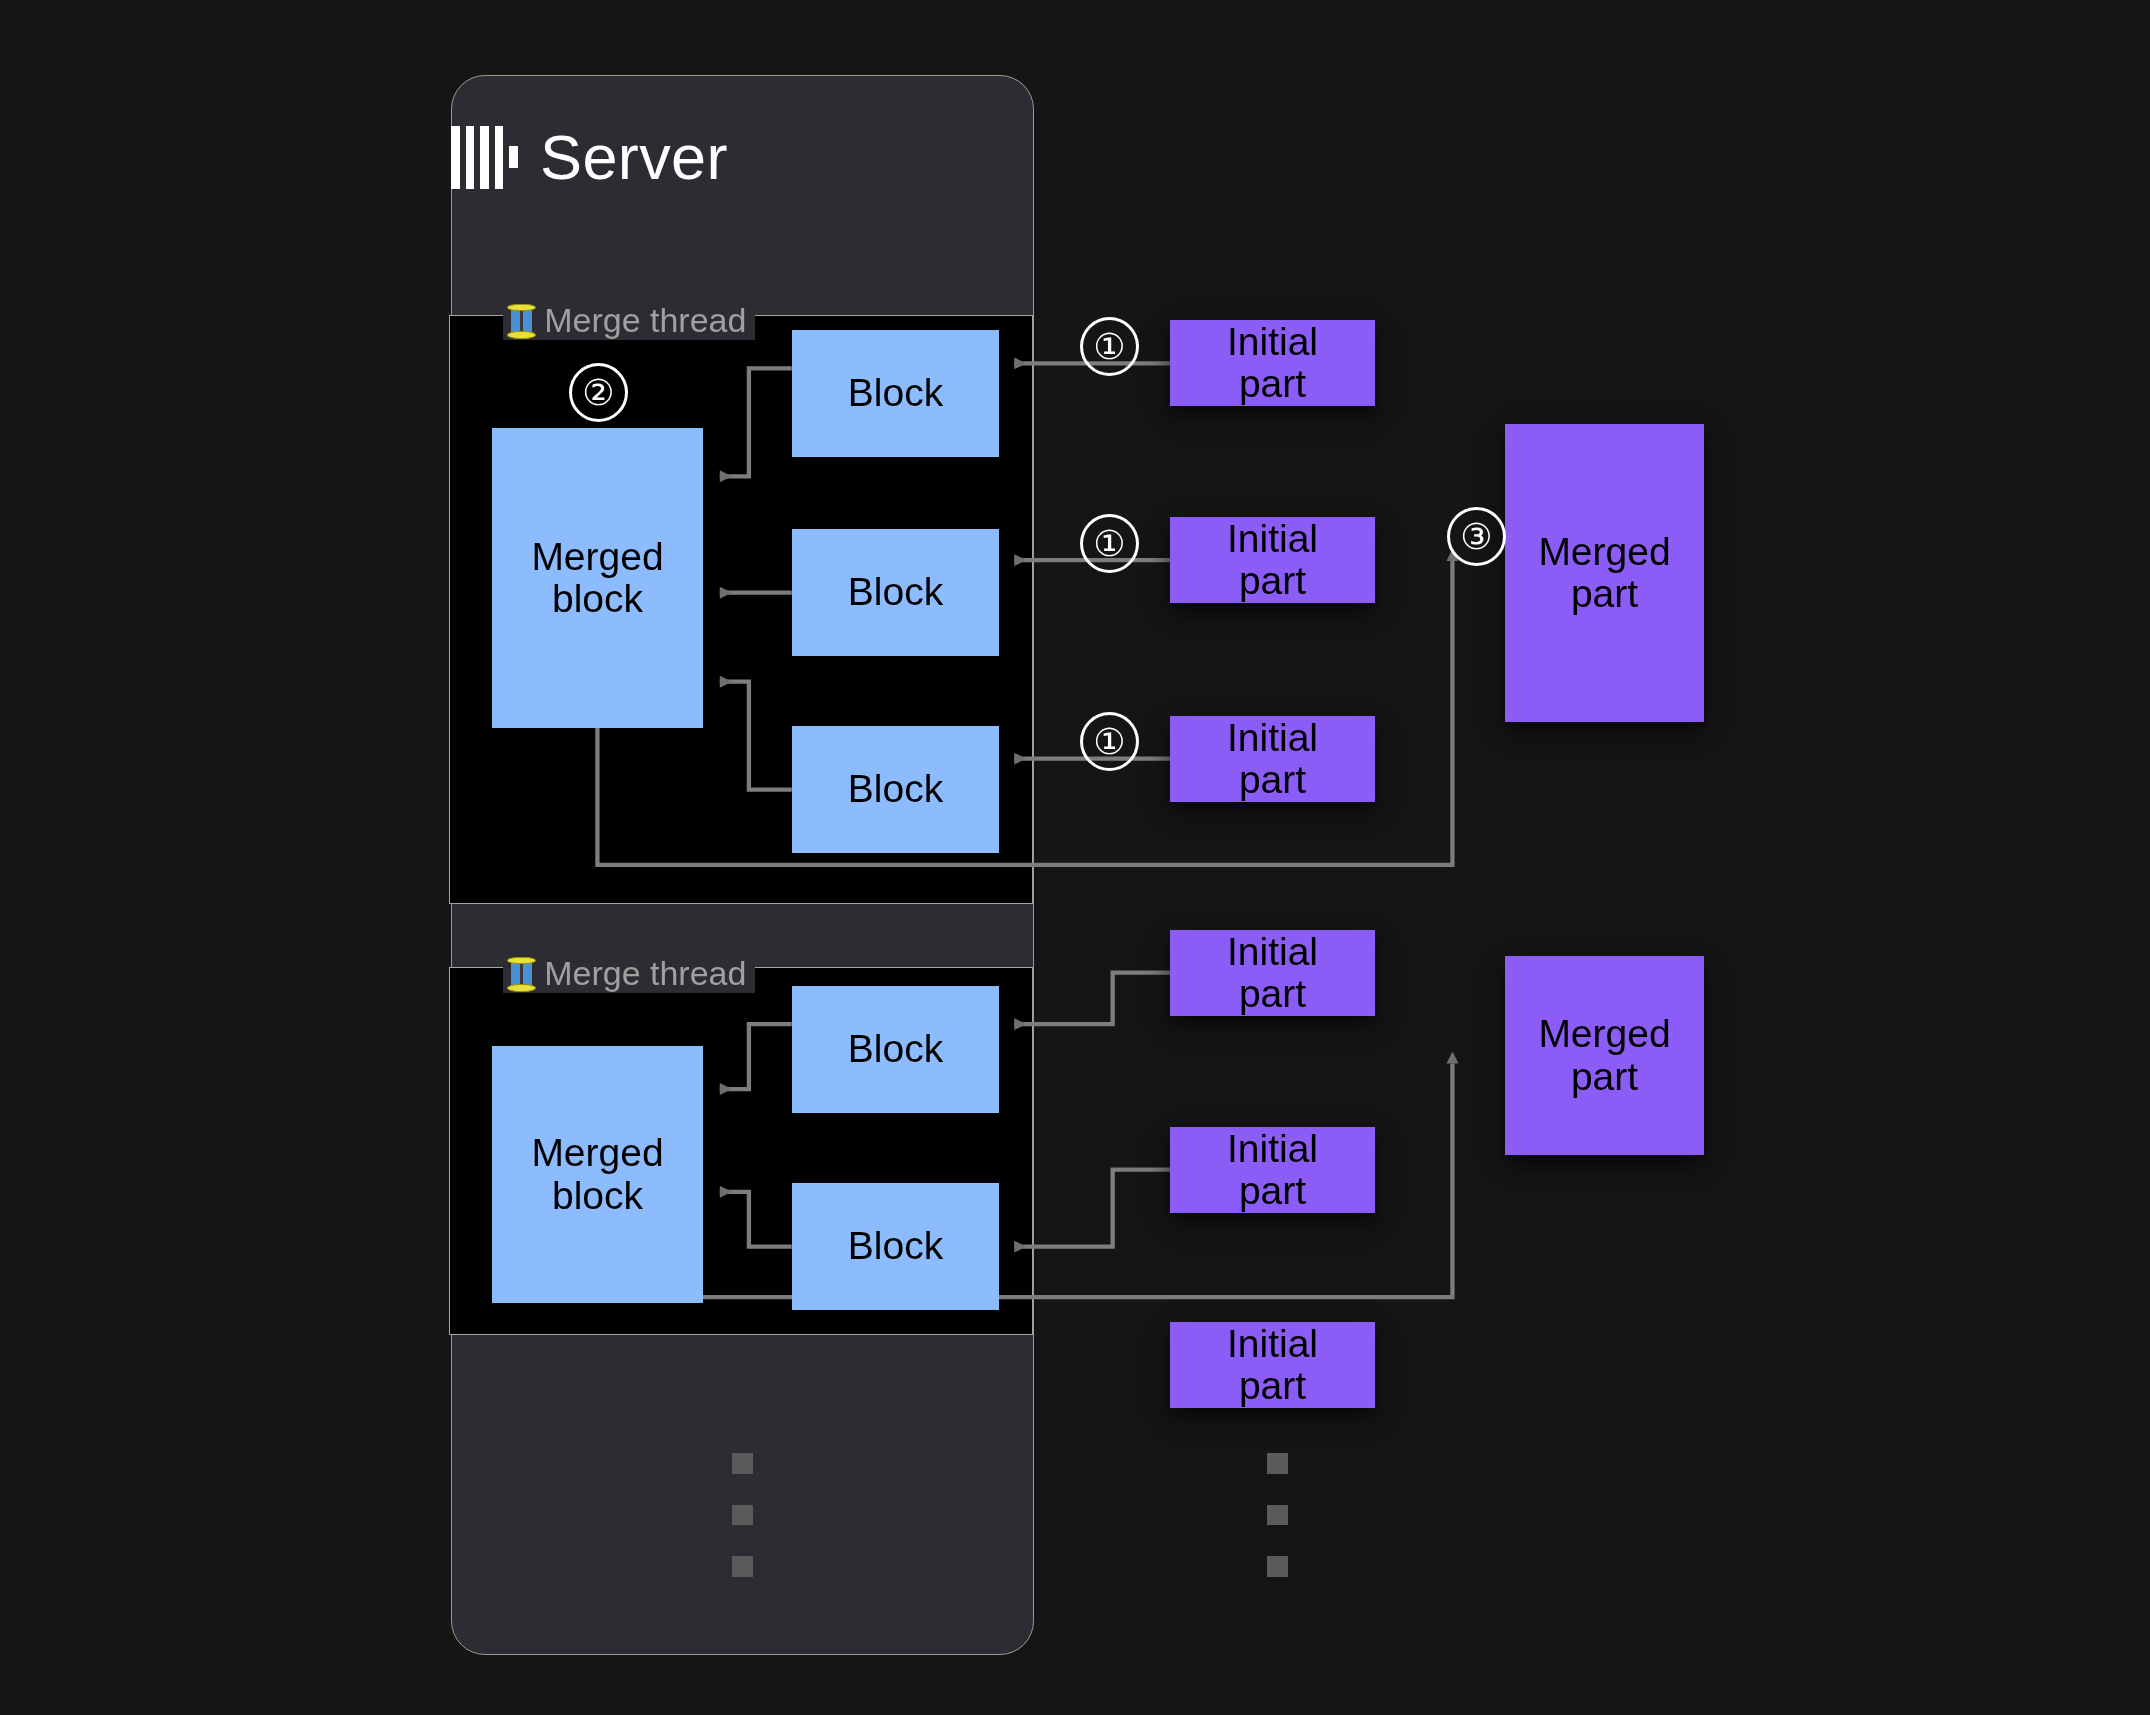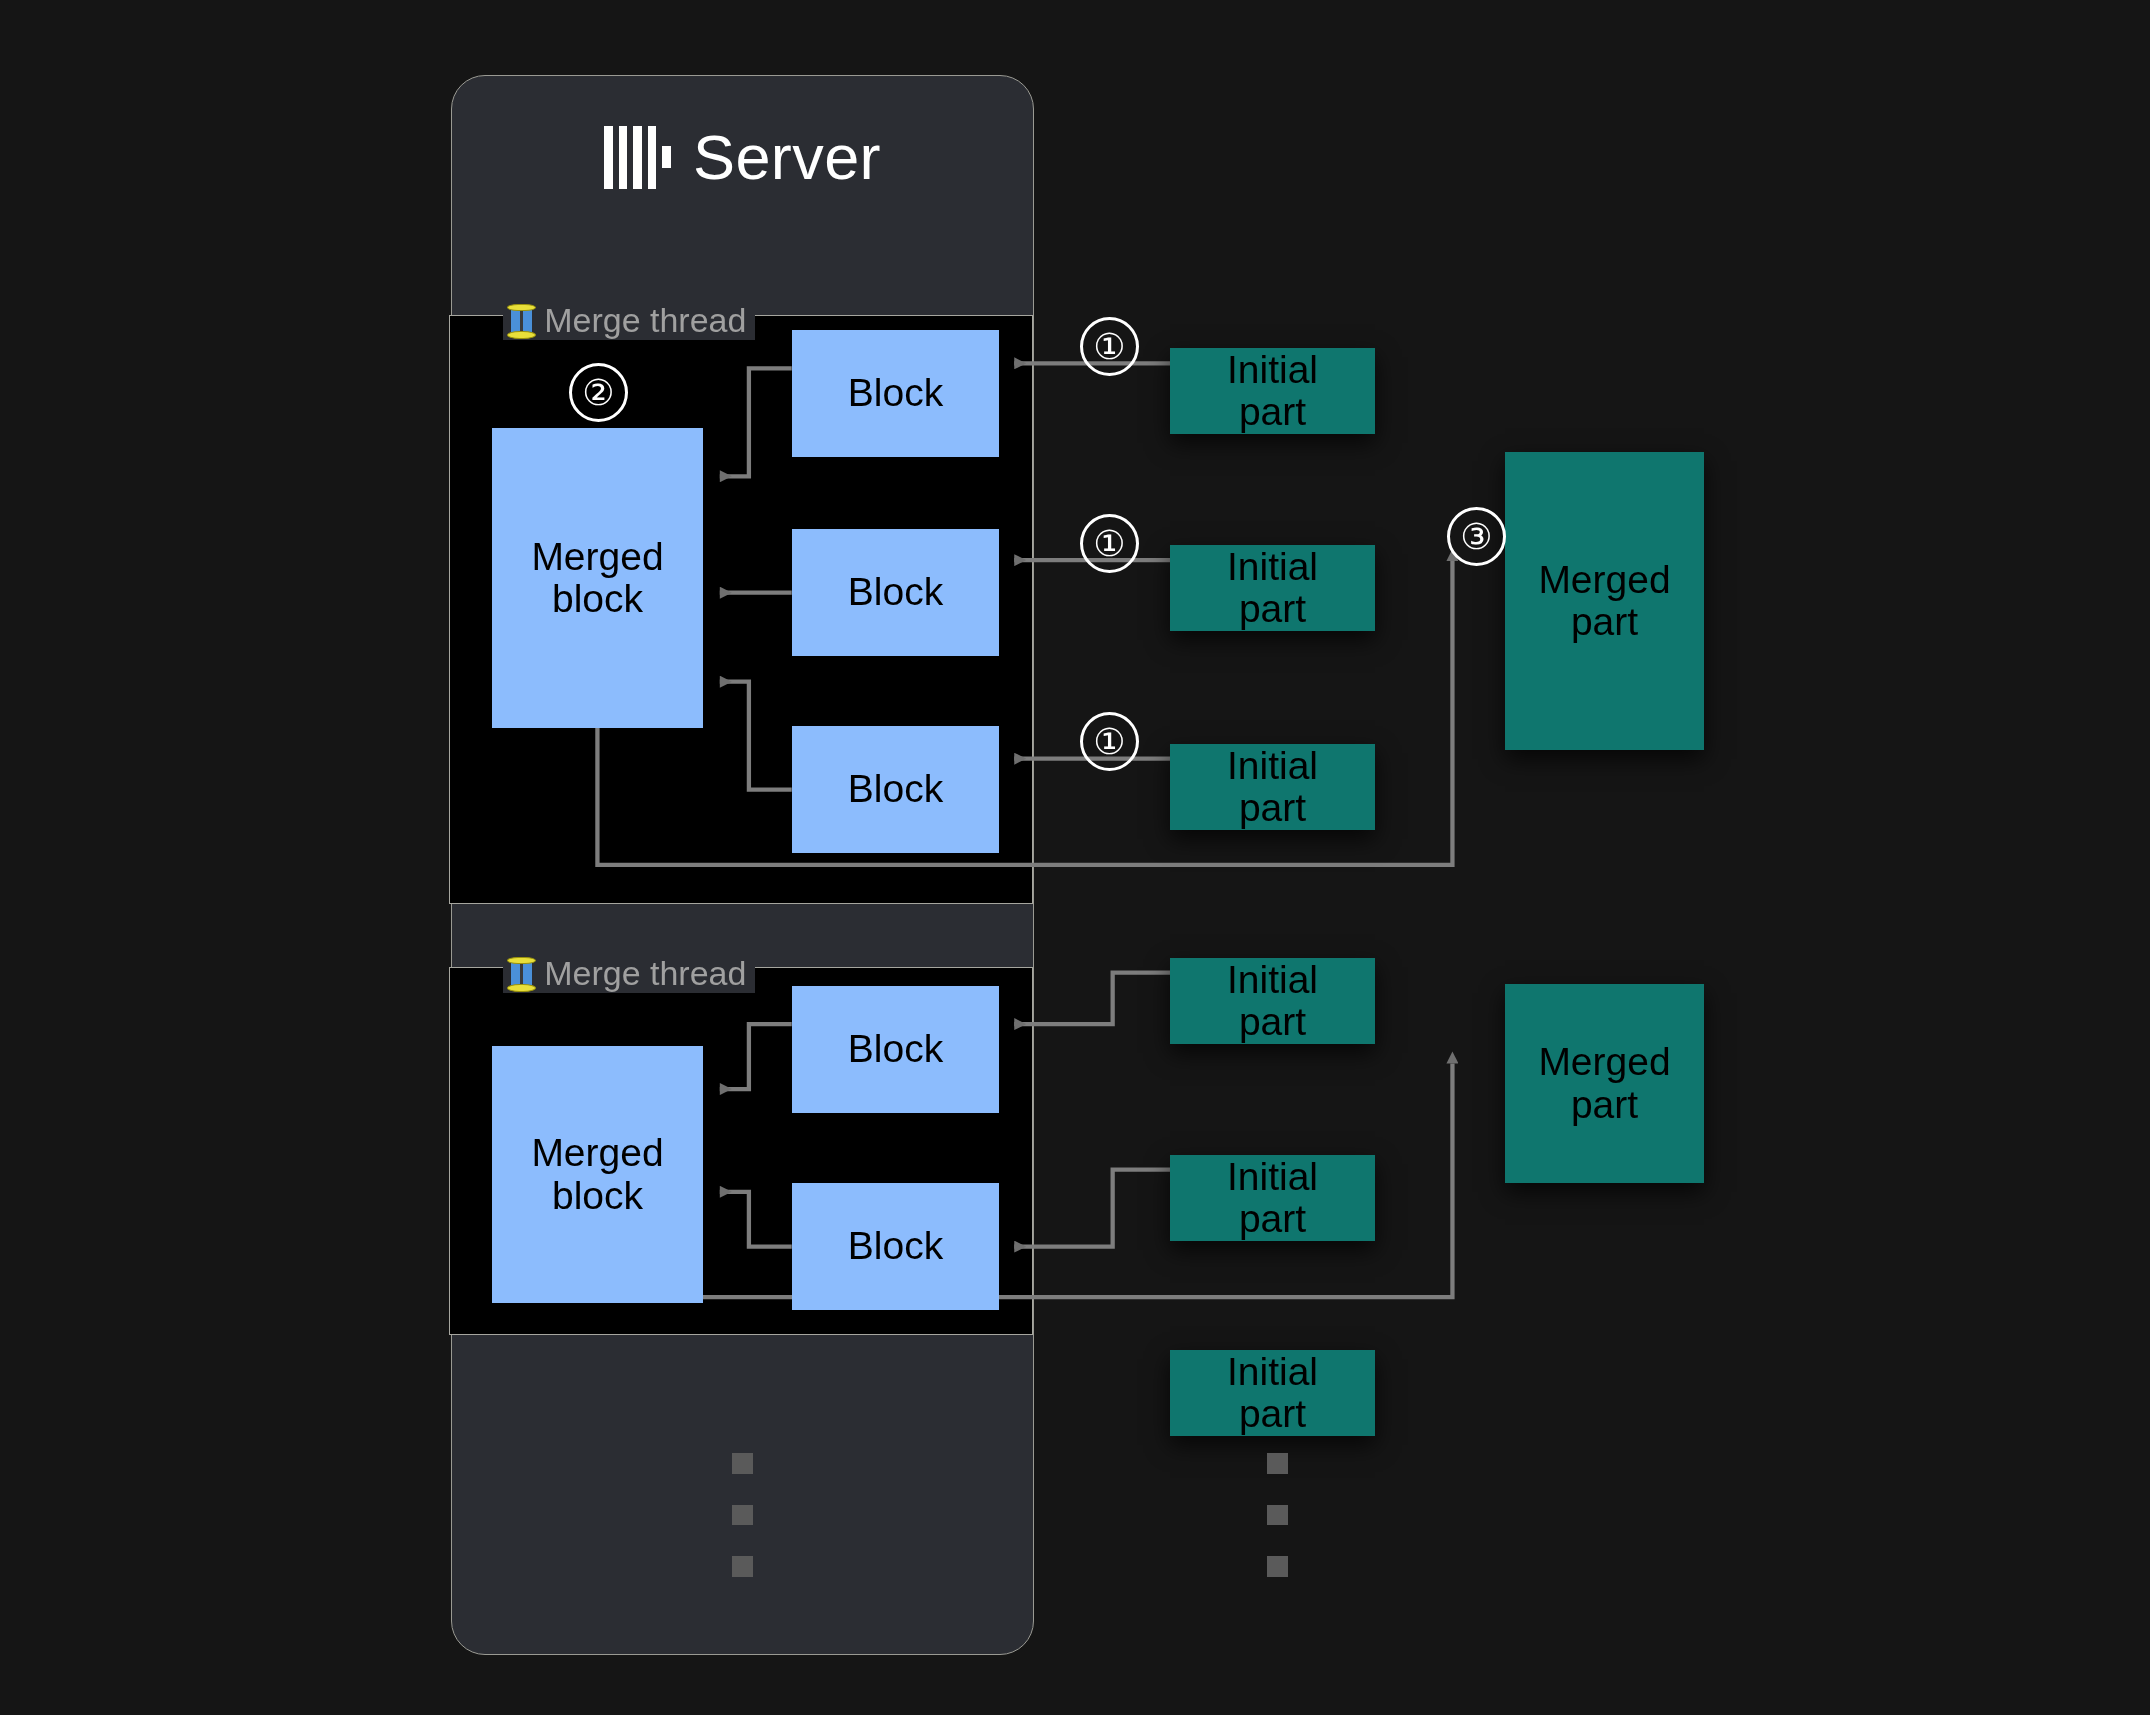--- a/index.html
+++ b/index.html
@@ -15,21 +15,21 @@
   
   .server-card{
     position:absolute;left:451px;top:75px;width:583px;height:1580px;
     background:#2b2d33;
     border:1.7px solid #9a9a93;
     border-radius:34px;
     box-sizing:border-box;
   }
   .server-title{
     position:absolute;left:451px;top:116px;width:583px;height:82px;
-    display:flex;align-items:center;justify-content:center;gap:22px;
+    display:flex;align-items:center;justify-content:flex-start;gap:22px;
     color:#ffffff;font-size:60px;letter-spacing:0.4px;
   }
   .ch-logo{display:flex;align-items:flex-end;gap:6px;height:63px;}
   .ch-logo .bar{width:8.6px;height:63px;background:#ffffff;display:block;}
   .ch-logo .dot{width:8.6px;height:22px;background:#ffffff;display:block;margin-bottom:20.5px;}
   .server-title .label{font-size:63px;line-height:1;}
 
   
   .mt-group{
     position:absolute;
@@ -61,21 +61,21 @@
 
   
   .box{
     position:absolute;
     display:flex;align-items:center;justify-content:center;
     text-align:center;color:#000000;
     font-size:39px;line-height:1.08;
     box-sizing:border-box;
   }
   .blue{background:#8cbcfd;}
-  .yellow{background:#0f766e;box-shadow:0 8.6px 22px rgba(0,0,0,.72);margin-top:28px;}
+  .yellow{background:#8b5cf6;box-shadow:0 8.6px 22px rgba(0,0,0,.72);}
 
   
   #blk-1{left:792px;top:330px;width:207px;height:127px;}
   #blk-2{left:792px;top:529px;width:207px;height:127px;}
   #blk-3{left:792px;top:726px;width:207px;height:127px;}
   #merged-block-1{left:492px;top:428px;width:211px;height:300px;}
 
   
   #blk-4{left:792px;top:986px;width:207px;height:127px;}
   #blk-5{left:792px;top:1183px;width:207px;height:127px;}

